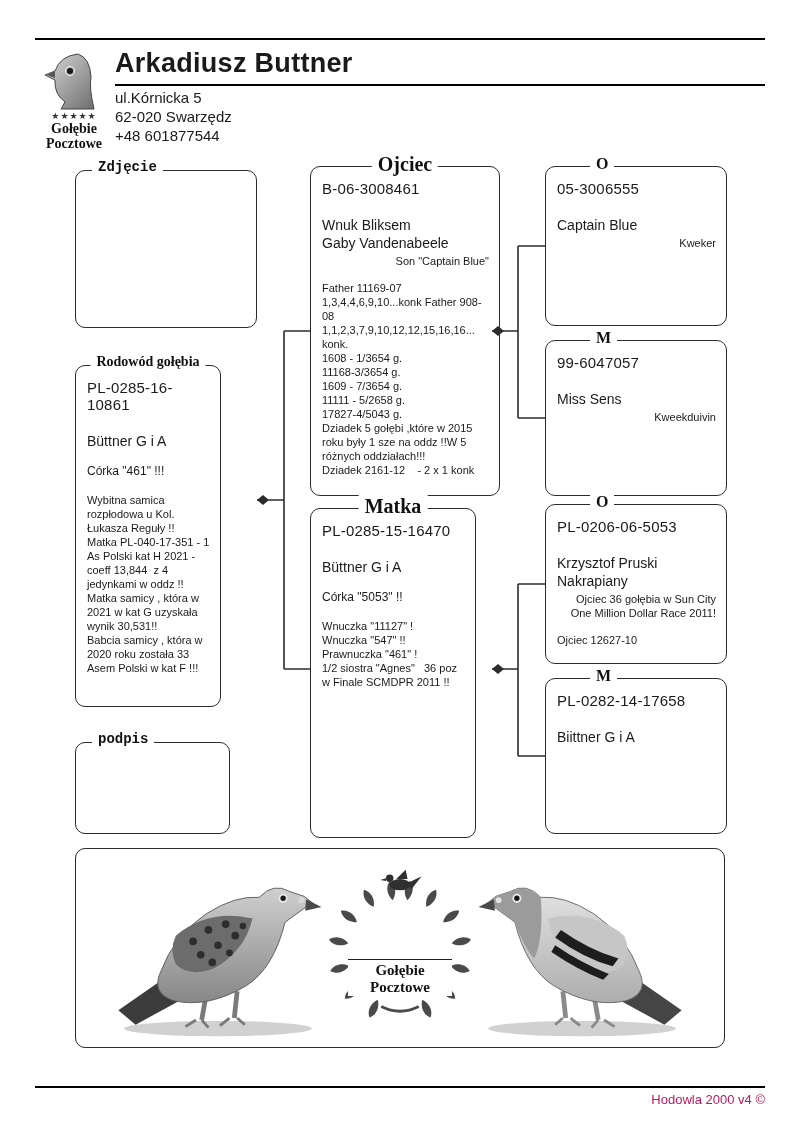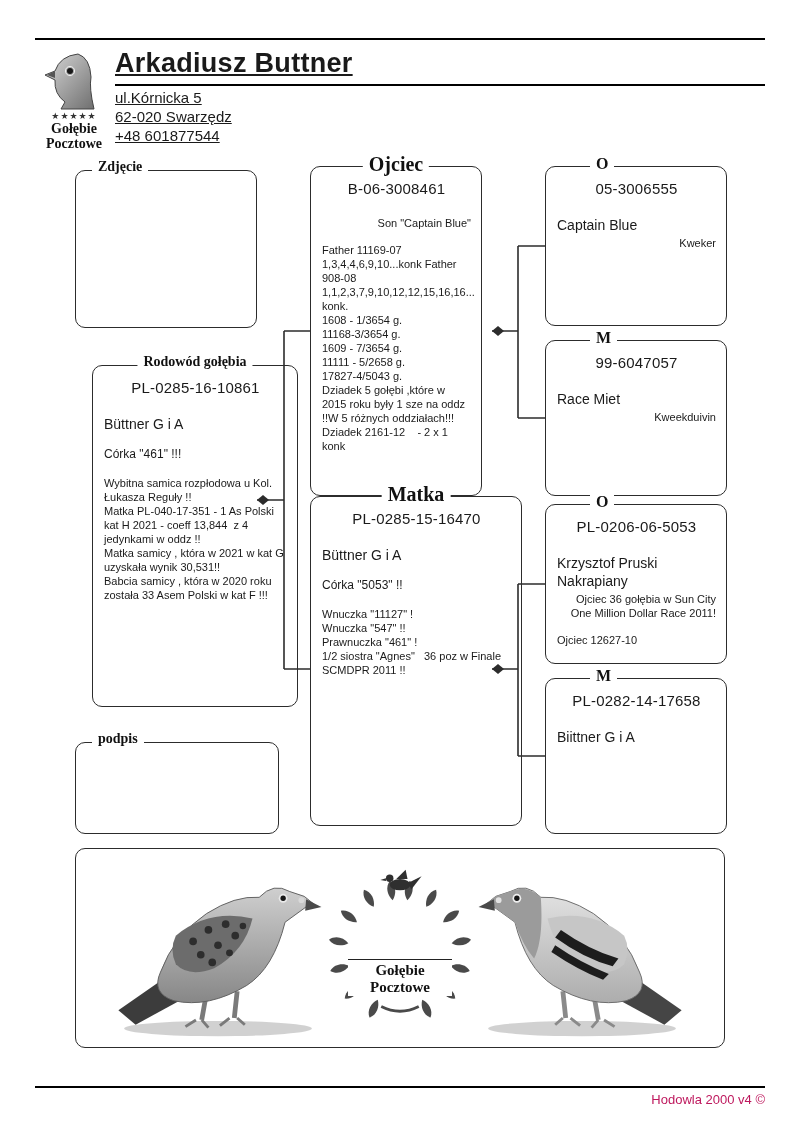--- a/index.html
+++ b/index.html
@@ -9,34 +9,34 @@
 
   .rule { position:absolute; background:#000; }
   .top-rule { left:35px; top:38px; width:730px; height:2px; }
   .bottom-rule { left:35px; top:1086px; width:730px; height:2px; }
 
   
   .logo { position:absolute; left:36px; top:50px; width:76px; text-align:center; }
   .logo svg { display:block; margin:0 auto; }
   .logo .stars { font-size:9px; letter-spacing:1px; color:#333; line-height:10px; margin-top:1px; }
   .logo-name { font-family:"Liberation Serif", serif; font-weight:bold; font-size:14px; line-height:15px; color:#111; }
-  .head-right { position:absolute; left:115px; top:48px; width:650px;text-decoration:underline; }
+  .head-right { position:absolute; left:115px; top:48px; width:650px; }
   .head-right h1 { font-size:27px; font-weight:bold; letter-spacing:0.3px; border-bottom:2px solid #000; padding-bottom:5px; }
   .address { margin-top:2px; font-size:15px; line-height:19px; }
 
   
   .pbox { position:absolute; border:1.6px solid #2c2c2c; border-radius:10px; background:#fff; }
   .legend { position:absolute; background:#fff; padding:0 6px; font-family:"Liberation Serif", serif; font-weight:bold; color:#111; white-space:nowrap; }
   .legend.big   { font-size:20px; top:-14px; left:50%; transform:translateX(-50%); }
   .legend.mid   { font-size:16px; top:-12px; left:44px; }
   .legend.small { font-size:14px; top:-11px; }
   .legend.small.center { left:50%; transform:translateX(-50%); }
-  .legend.small.offset { left:16px; }
+  .legend.small.offset { left:16px;font-family:Liberation Mono, monospace; }
   .bc { padding:13px 10px 8px 11px; }
-  .ring { font-size:15px; letter-spacing:0.2px; margin-bottom:19px;text-align:center; }
+  .ring { font-size:15px; letter-spacing:0.2px; margin-bottom:19px; }
   .name { font-size:14px; line-height:18px; margin-bottom:14px; }
   .name.tight { margin-bottom:2px; }
   .rel  { font-size:12px; margin-bottom:15px; }
   .sub  { font-size:11px; line-height:14px; margin-bottom:13px;text-align:right; }
   .small{ font-size:11px; line-height:14px; }
   .pre  { white-space:pre-wrap; }
 
   .connectors { position:absolute; left:0; top:0; pointer-events:none; }
 
   
@@ -79,56 +79,58 @@
     <h1>Arkadiusz Buttner</h1>
     <div class="address pre">ul.Kórnicka 5
 62-020 Swarzędz
 +48 601877544</div>
   </div>
 
   <section class="pbox" style="left:75px;top:170px;width:182px;height:158px">
     <span class="legend small offset">Zdjęcie</span>
   </section>
 
-  <section class="pbox" style="left:92px;top:365px;width:206px;height:342px">
+  <section class="pbox" style="left:75px;top:365px;width:146px;height:342px">
     <span class="legend small center">Rodowód gołębia</span>
     <div class="bc">
       <div class="ring">PL-0285-16-10861</div>
       <div class="name">Büttner G i A</div>
       <div class="rel">Córka "461"  !!!</div>
       <div class="small pre">Wybitna samica rozpłodowa u Kol. Łukasza Reguły !!
 Matka PL-040-17-351 - 1 As Polski kat H 2021 - coeff 13,844  z 4 jedynkami w oddz !!
 Matka samicy , która w 2021 w kat G uzyskała wynik 30,531!!
 Babcia samicy , która w 2020 roku została 33 Asem Polski w kat F !!!</div>
     </div>
   </section>
 
-  <section class="pbox" style="left:75px;top:742px;width:204px;height:92px">
+  <section class="pbox" style="left:75px;top:742px;width:155px;height:92px">
     <span class="legend small offset">podpis</span>
   </section>
 
-  <section class="pbox" style="left:310px;top:166px;width:172px;height:330px">
+  <section class="pbox" style="left:310px;top:166px;width:190px;height:330px">
     <span class="legend big">Ojciec</span>
     <div class="bc">
       <div class="ring">B-06-3008461</div>
+      <div class="name tight pre">Wnuk Bliksem
+Gaby Vandenabeele</div>
       <div class="sub">Son "Captain Blue"</div>
       <div class="small pre">Father 11169-07
 1,3,4,4,6,9,10...konk Father 908-08
 1,1,2,3,7,9,10,12,12,15,16,16... konk.
 1608 - 1/3654 g.
 11168-3/3654 g.
 1609 - 7/3654 g.
 11111 - 5/2658 g.
 17827-4/5043 g.
 Dziadek 5 gołębi ,które w 2015 roku były 1 sze na oddz !!W 5 różnych oddziałach!!!
 Dziadek 2161-12    - 2 x 1 konk</div>
     </div>
   </section>
 
-  <section class="pbox" style="left:310px;top:496px;width:212px;height:330px">
+  <section class="pbox" style="left:310px;top:508px;width:166px;height:330px">
     <span class="legend big">Matka</span>
     <div class="bc">
       <div class="ring">PL-0285-15-16470</div>
       <div class="name">Büttner G i A</div>
       <div class="rel">Córka "5053" !!</div>
       <div class="small pre">Wnuczka "11127" !
 Wnuczka "547" !!
 Prawnuczka "461" !
 1/2 siostra "Agnes"   36 poz w Finale SCMDPR 2011 !!</div>
     </div>
@@ -140,21 +142,21 @@
       <div class="ring">05-3006555</div>
       <div class="name tight">Captain Blue</div>
       <div class="sub">Kweker</div>
     </div>
   </section>
 
   <section class="pbox" style="left:545px;top:340px;width:182px;height:156px">
     <span class="legend mid">M</span>
     <div class="bc">
       <div class="ring">99-6047057</div>
-      <div class="name tight">Race Miet</div>
+      <div class="name tight">Miss Sens</div>
       <div class="sub">Kweekduivin</div>
     </div>
   </section>
 
   <section class="pbox" style="left:545px;top:504px;width:182px;height:160px">
     <span class="legend mid">O</span>
     <div class="bc">
       <div class="ring">PL-0206-06-5053</div>
       <div class="name tight pre">Krzysztof Pruski
 Nakrapiany</div>

